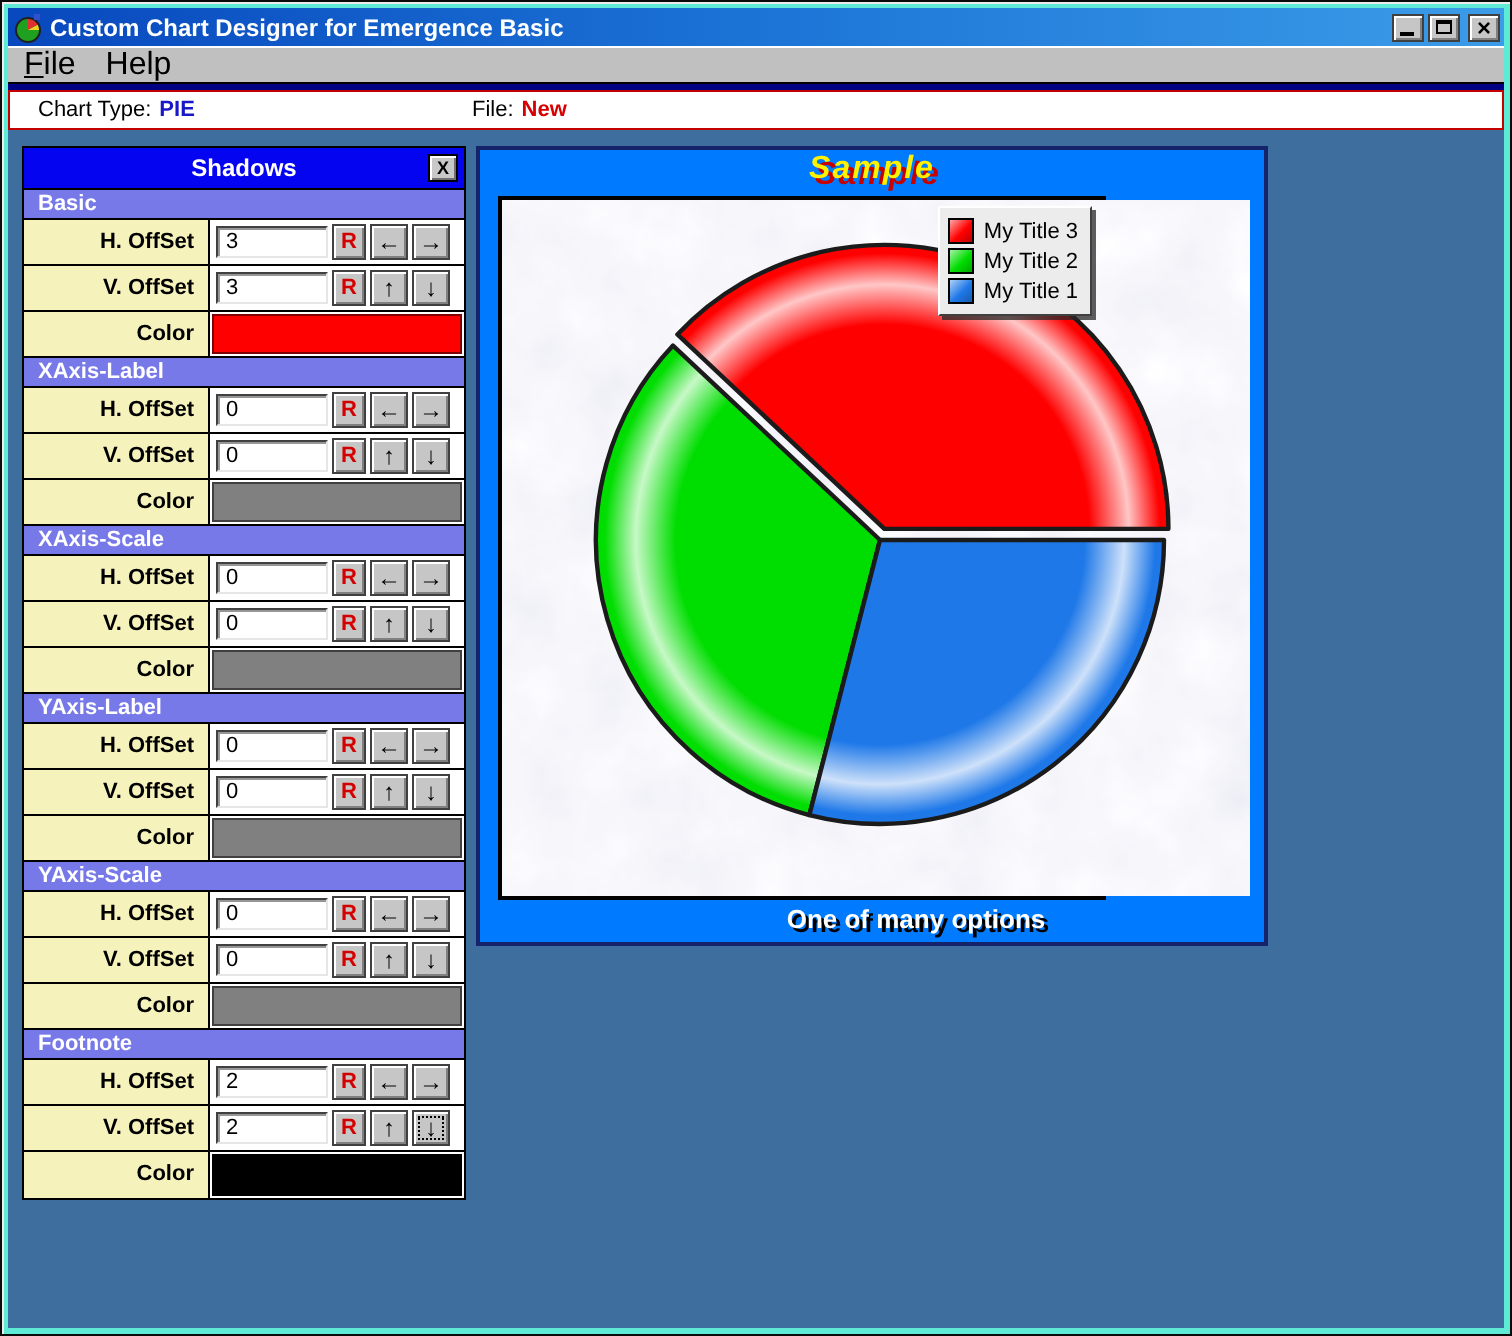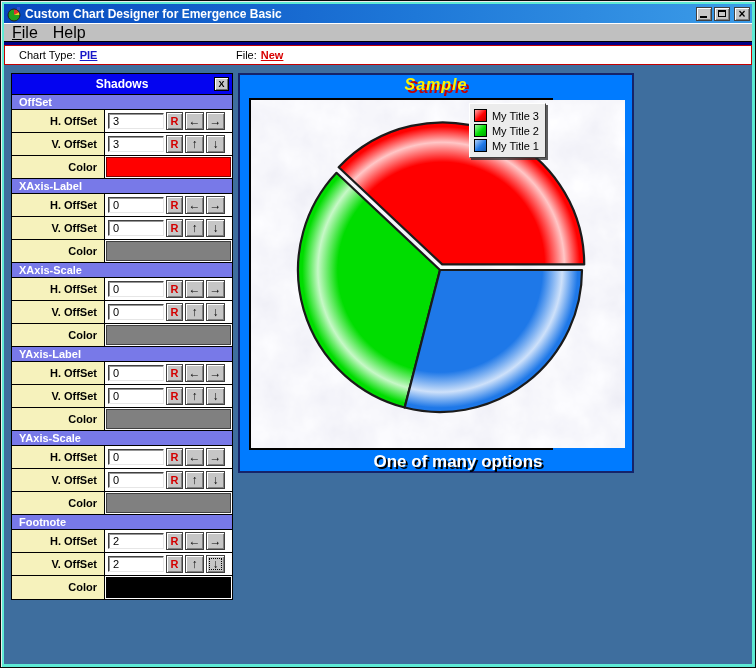--- a/index.html
+++ b/index.html
@@ -43,21 +43,21 @@
   .menu-item.accel::first-letter { text-decoration:underline; }
 
   .navy-strip { height:4px; background:#000085; border-top:1px solid #000; }
 
   
   .infobar {
     height:20px; background:#fff; border:1px solid #C40000;
     display:flex; align-items:center; font-size:11px; color:#000;
     position:relative; padding-left:14px;
   }
-  .ib-value { font-weight:bold; margin-left:4px;text-decoration:underline; }
+  .ib-value { font-weight:bold; margin-left:4px; }
   .ib-value.blue { color:#1818C8; }
   .ib-value.red  { color:#D80000; }
   .ib-file { position:absolute; left:231px; display:flex; align-items:center; }
 
   
   .client { position:relative; height:599px; background:#3E6E9E; overflow:hidden; }
 
   
   .panel {
     position:absolute; left:7px; top:8px; width:222px;
@@ -127,21 +127,21 @@
     position:absolute; top:3px; right:5px;
     background:#ECECEC; padding:3px 6px 3px 4px;
     border:1px solid; border-color:#fff #404040 #404040 #fff;
     box-shadow: 2px 2px 0 rgba(40,40,40,0.75);
   }
   .legend-item { display:flex; align-items:center; gap:5px; margin:2px 0; }
   .lswatch { width:13px; height:13px; border:1px solid #000; flex:0 0 auto; }
   .llabel { font-size:11px; color:#000; white-space:nowrap; }
   .chart-footnote {
     position:absolute; left:0; right:0; top:377px; text-align:center;
-    color:#fff; font-weight:bold; font-size:17px; text-shadow:2px 2px 0 #000;padding-left:44px;
+    color:#fff; font-weight:bold; font-size:13px; text-shadow:2px 2px 0 #000;padding-left:44px;
   }
 </style>
 </head>
 <body>
 
 <div class="window">
 
   <div class="titlebar">
     <svg class="app-icon" viewBox="0 0 16 16">
       <circle cx="8" cy="9" r="6" fill="#20A020"></circle>
@@ -183,21 +183,21 @@
   <div class="client">
 
     <div class="panel">
       <div class="panel-header">
         <span class="panel-title">Shadows</span>
         <button class="panel-close">X</button>
       </div>
       <div id="sections">
   <div class="section">
     <div class="sec-header">
-      <span>OffSet</span>
+      <span>Basic</span>
     </div>
     <div class="prow">
       <div class="plabel">H. OffSet</div>
       <div class="pctrl">
         <input class="num" type="text" value="3" style="">
         <button class="pbtn rbtn">R</button>
         <button class="pbtn abtn">←</button>
         <button class="pbtn abtn">→</button>
       </div>
     </div>

